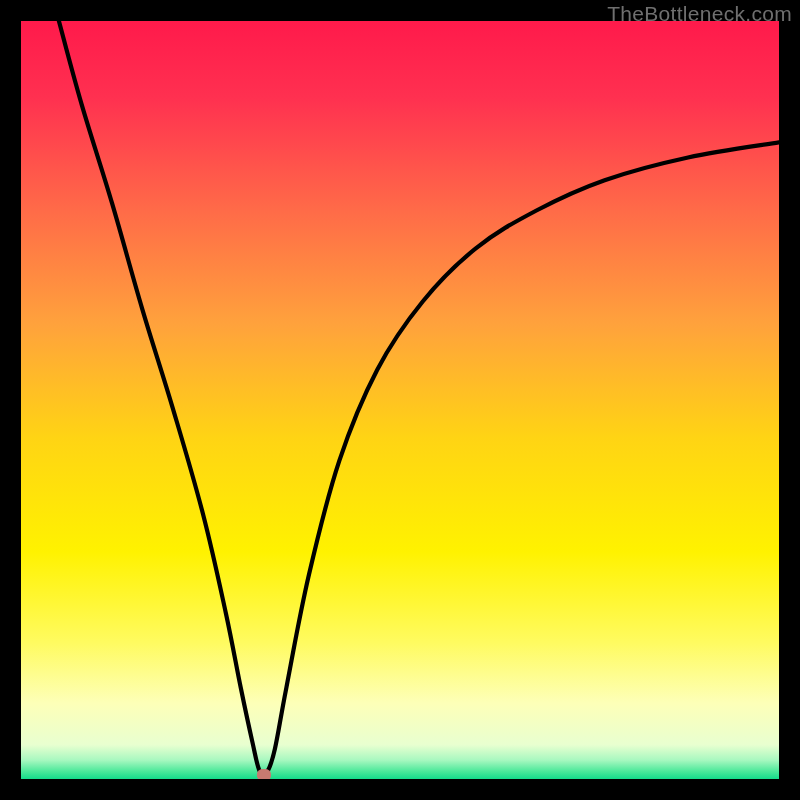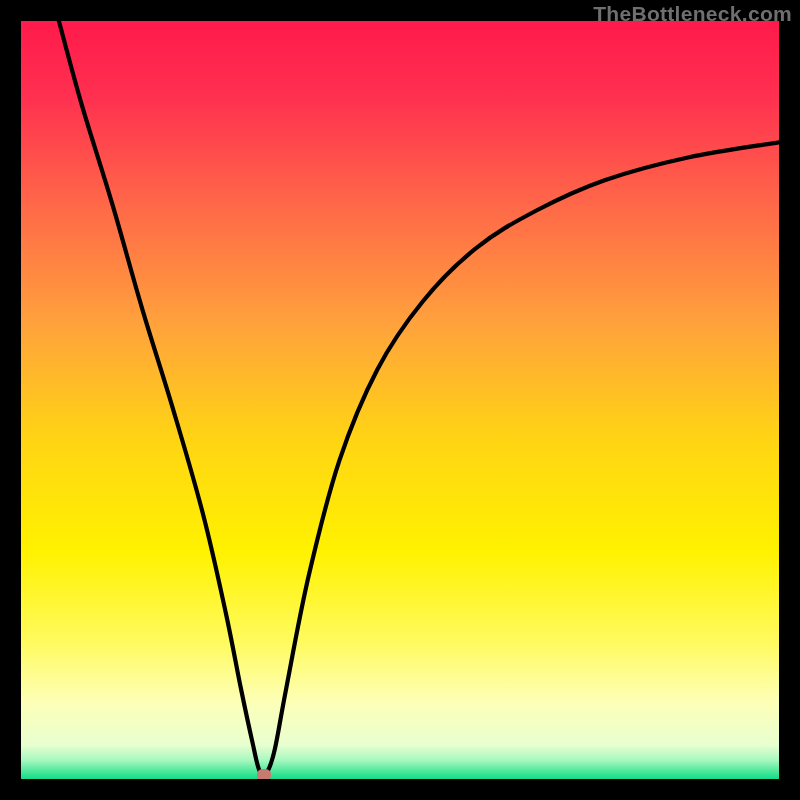--- a/index.html
+++ b/index.html
@@ -25,21 +25,21 @@
     top: 0;
     width: 758px;
     height: 758px;
   }
   .watermark {
     position: absolute;
     top: 2px;
     right: 8px;
     color: #6f6f6f;
     font-size: 21px;
-    font-weight: 700;
+    font-weight: 400;
     letter-spacing: 0.3px;
     text-align: right;
   }
   svg.curve {
     position: absolute;
     left: 0;
     top: 0;
     width: 758px;
     height: 758px;
   }

